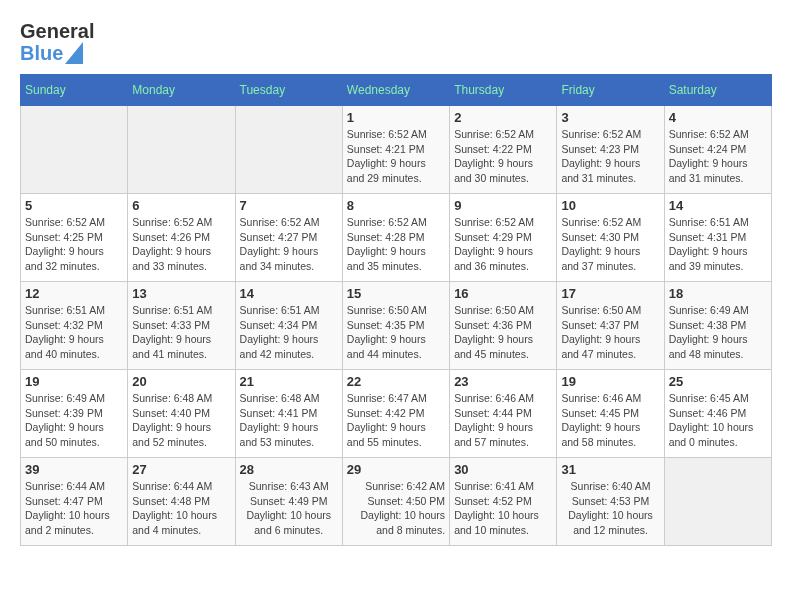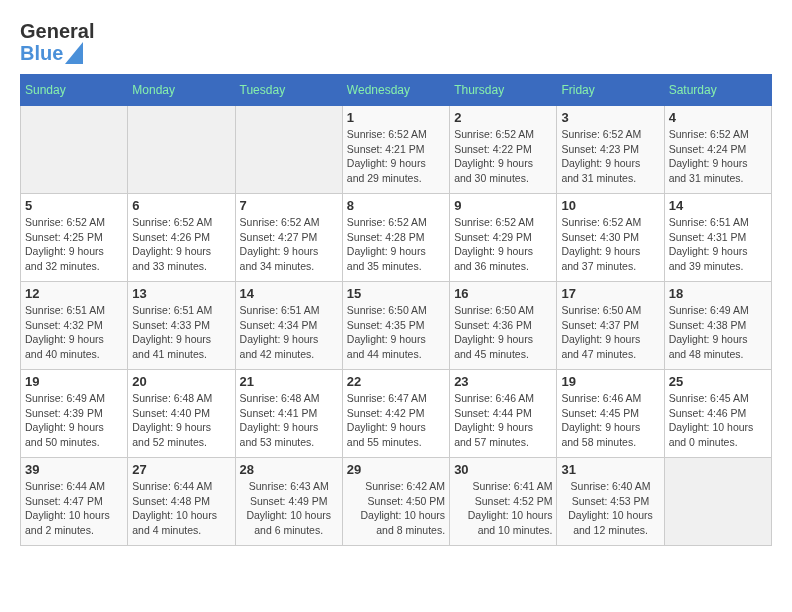--- a/index.html
+++ b/index.html
@@ -288,21 +288,21 @@
 Daylight: 10 hours and 6 minutes.</div>
         </td>
         <td>
           <span class="day-number">29</span>
           <div class="day-info" style="white-space: pre-wrap; text-align: right;">Sunrise: 6:42 AM
 Sunset: 4:50 PM
 Daylight: 10 hours and 8 minutes.</div>
         </td>
         <td>
           <span class="day-number">30</span>
-          <div class="day-info" style="white-space: pre-wrap; text-align: right;">Sunrise: 6:41 AM
+          <div class="day-info" style="white-space: pre-wrap;">Sunrise: 6:41 AM
 Sunset: 4:52 PM
 Daylight: 10 hours and 10 minutes.</div>
         </td>
         <td>
           <span class="day-number">31</span>
           <div class="day-info" style="white-space: pre-wrap; text-align: center;">Sunrise: 6:40 AM
 Sunset: 4:53 PM
 Daylight: 10 hours and 12 minutes.</div>
         </td>
         <td class="empty"></td>

